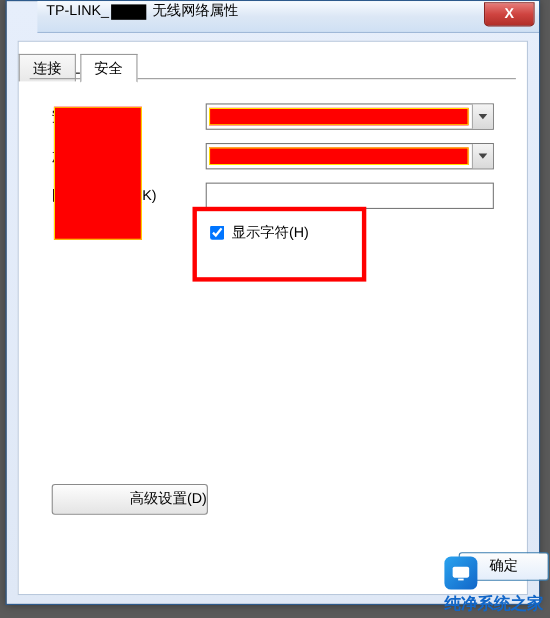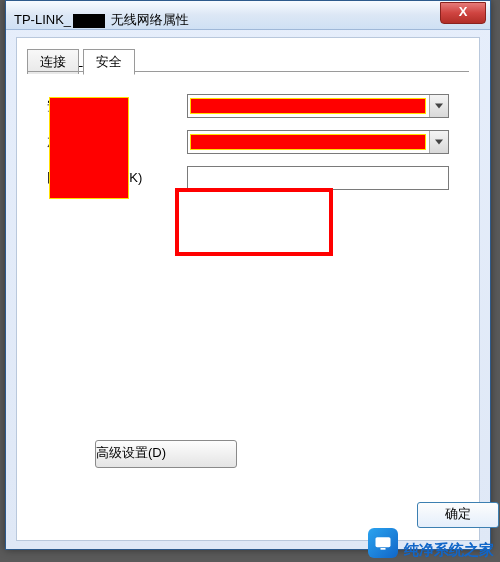--- a/index.html
+++ b/index.html
@@ -22,23 +22,24 @@
     height: 548px;
     border: 1px solid #2d5a8c;
     background: linear-gradient(to bottom, #e6eefb 0%, #dfe8f6 100%);
     box-shadow: 0 0 8px rgba(0,0,0,0.4);
   }
   .titlebar {
     height: 28px;
     background: linear-gradient(to bottom, #f7fbff 0%, #dce7f5 50%, #cfe0f4 100%);
     border-bottom: 1px solid #9fb8d8;
     display: flex;
-    align-items: flex-end;
+    align-items: flex-start;
     padding-left: 8px;
     position: relative;
+    margin-left: 28px;
   }
   .titlebar .title {
     color: #000;
     font-size: 13px;
   }
   .close-btn {
     position: absolute;
     right: 4px;
     top: 1px;
     width: 44px;
@@ -59,21 +60,21 @@
     right: 10px;
     top: 36px;
     bottom: 8px;
     background: #ffffff;
     border: 1px solid #b9c8dc;
   }
   
   .tabs {
     position: absolute;
     top: 10px;
-    left: 10px;
+    left: 0;
     right: 10px;
     height: 24px;
     text-decoration: underline;
   }
   .tab {
     display: inline-block;
     padding: 3px 12px;
     border: 1px solid #9a9a9a;
     border-bottom: none;
     background: linear-gradient(to bottom, #f8f8f8, #e8e8e8);
@@ -159,24 +160,23 @@
   }
   .adv-btn {
     position: absolute;
     left: 30px;
     bottom: 72px;
     width: 140px;
     height: 26px;
     border: 1px solid #8a8a8a;
     background: linear-gradient(to bottom, #fdfdfd, #e4e4e4);
     border-radius: 3px;
-    text-align: left;
+    text-align: right;
     line-height: 24px;
     cursor: pointer;
-    margin-left: 48px;
   }
   .footer {
     position: absolute;
     right: 0;
     bottom: 8px;
     height: 30px;
     margin-top: 12px;
   }
   .ok-btn {
     width: 80px;
@@ -189,23 +189,24 @@
     cursor: pointer;
     margin-right: -20px; 
     display: inline-block;
   }
   
   .watermark {
     position: absolute;
     right: 6px;
     bottom: 4px;
     display: flex;
-    align-items: flex-end;
+    align-items: flex-start;
     gap: 6px;
     pointer-events: none;
+    flex-direction: column;
   }
   .watermark .logo {
     width: 30px;
     height: 30px;
     border-radius: 6px;
     background: linear-gradient(135deg, #2aa3ef, #1166c8);
     display: flex;
     align-items: center;
     justify-content: center;
   }
@@ -273,20 +274,24 @@
       </div>
 
       <div class="row">
         <label>网络安全密钥(K)</label>
         <div class="textinput">
           <span></span>
           <div class="censor" style="left:2px; top:3px; width:80px; bottom:3px;"></div>
         </div>
       </div>
 
+      <div class="checkbox-row">
+        <input type="checkbox" checked="" style="">
+        <span>显示字符(H)</span>
+      </div>
 
     </div>
 
     <div class="red-box" style="left:158px; top:150px; width:150px; height:60px;"></div>
 
     <div class="adv-btn">高级设置(D)</div>
 
     <div class="footer">
       <div class="ok-btn">确定</div>
     </div>

